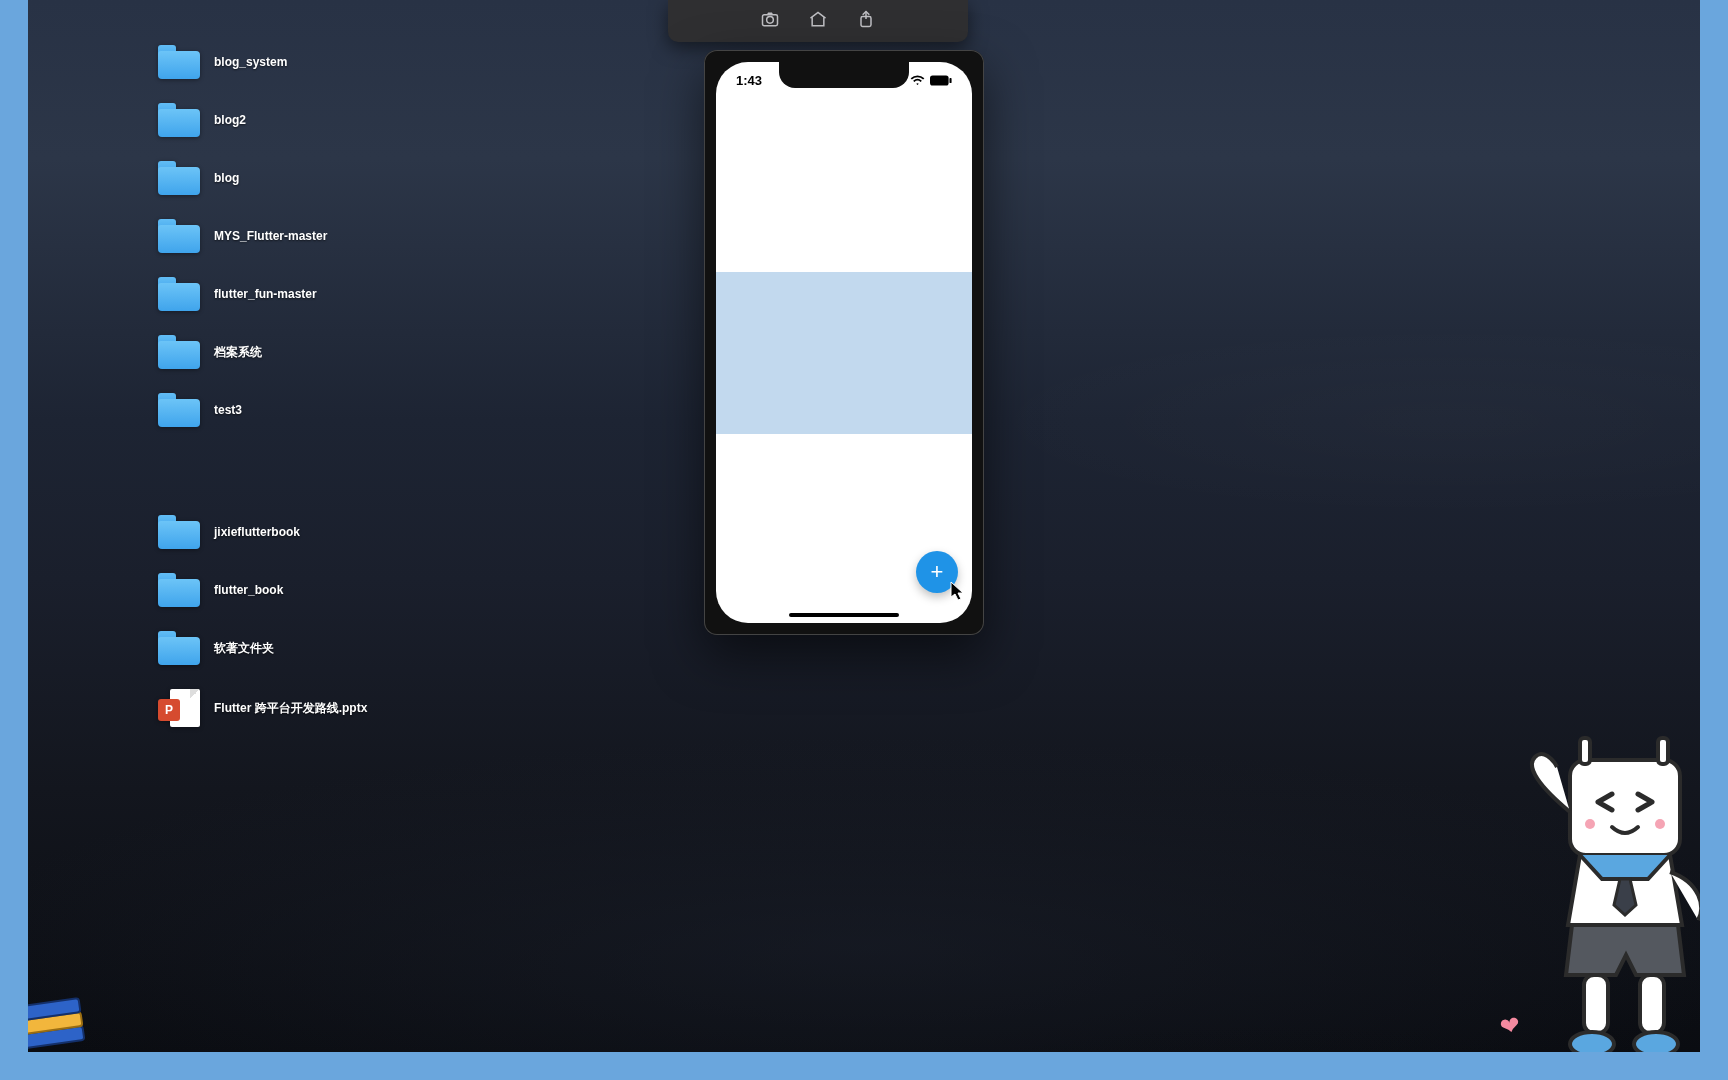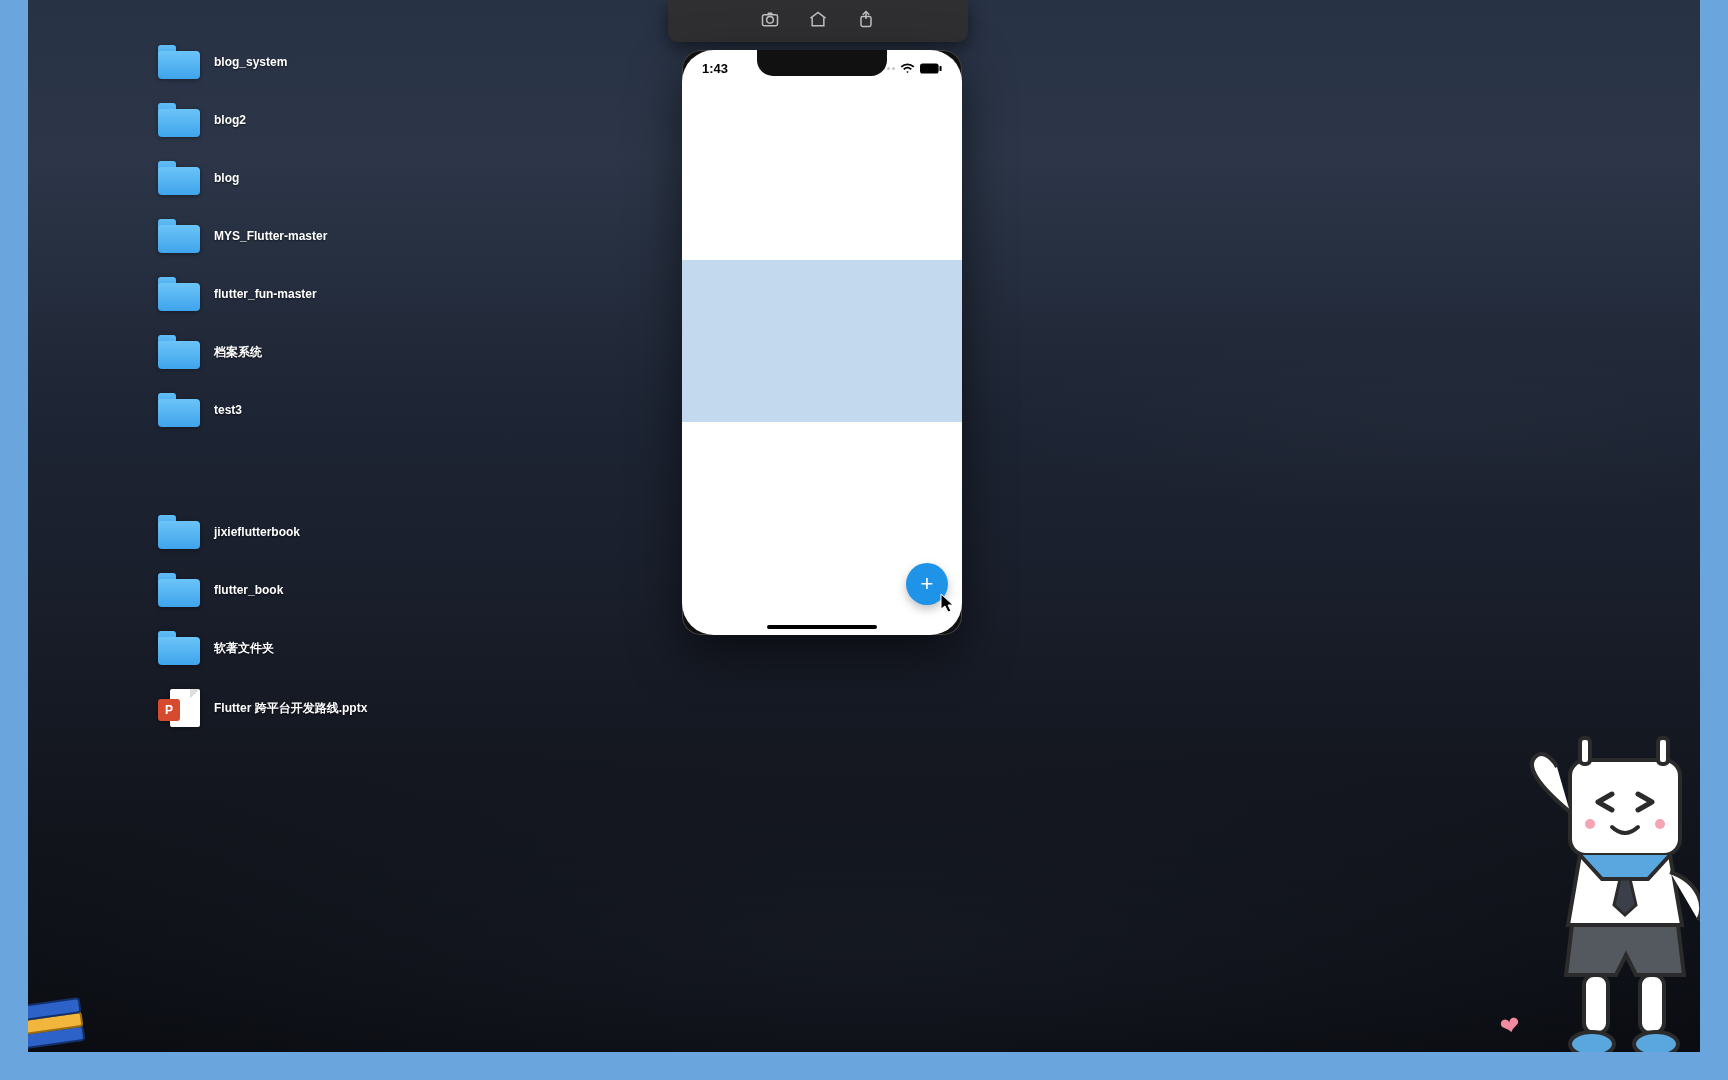--- a/index.html
+++ b/index.html
@@ -131,25 +131,26 @@
     display: flex; align-items: center; justify-content: center;
     color: #bfbfc3;
     cursor: pointer;
   }
   .sim-tool-btn svg { width: 20px; height: 20px; }
 
   
   .phone {
     position: absolute;
     top: 50px;
-    left: 654px;
+    left: 676px;
     width: 280px;
     height: 585px;
     background: #111;
-    border-radius: 19px;
+    border-radius: 13px;
+    padding: 12px;
     box-shadow: 0 20px 50px rgba(0,0,0,.55), inset 0 0 0 1px #444;
   }
   .phone-screen {
     position: relative;
     width: 100%; height: 100%;
     background: #fff;
     border-radius: 32px;
     overflow: hidden;
   }
   .notch {

